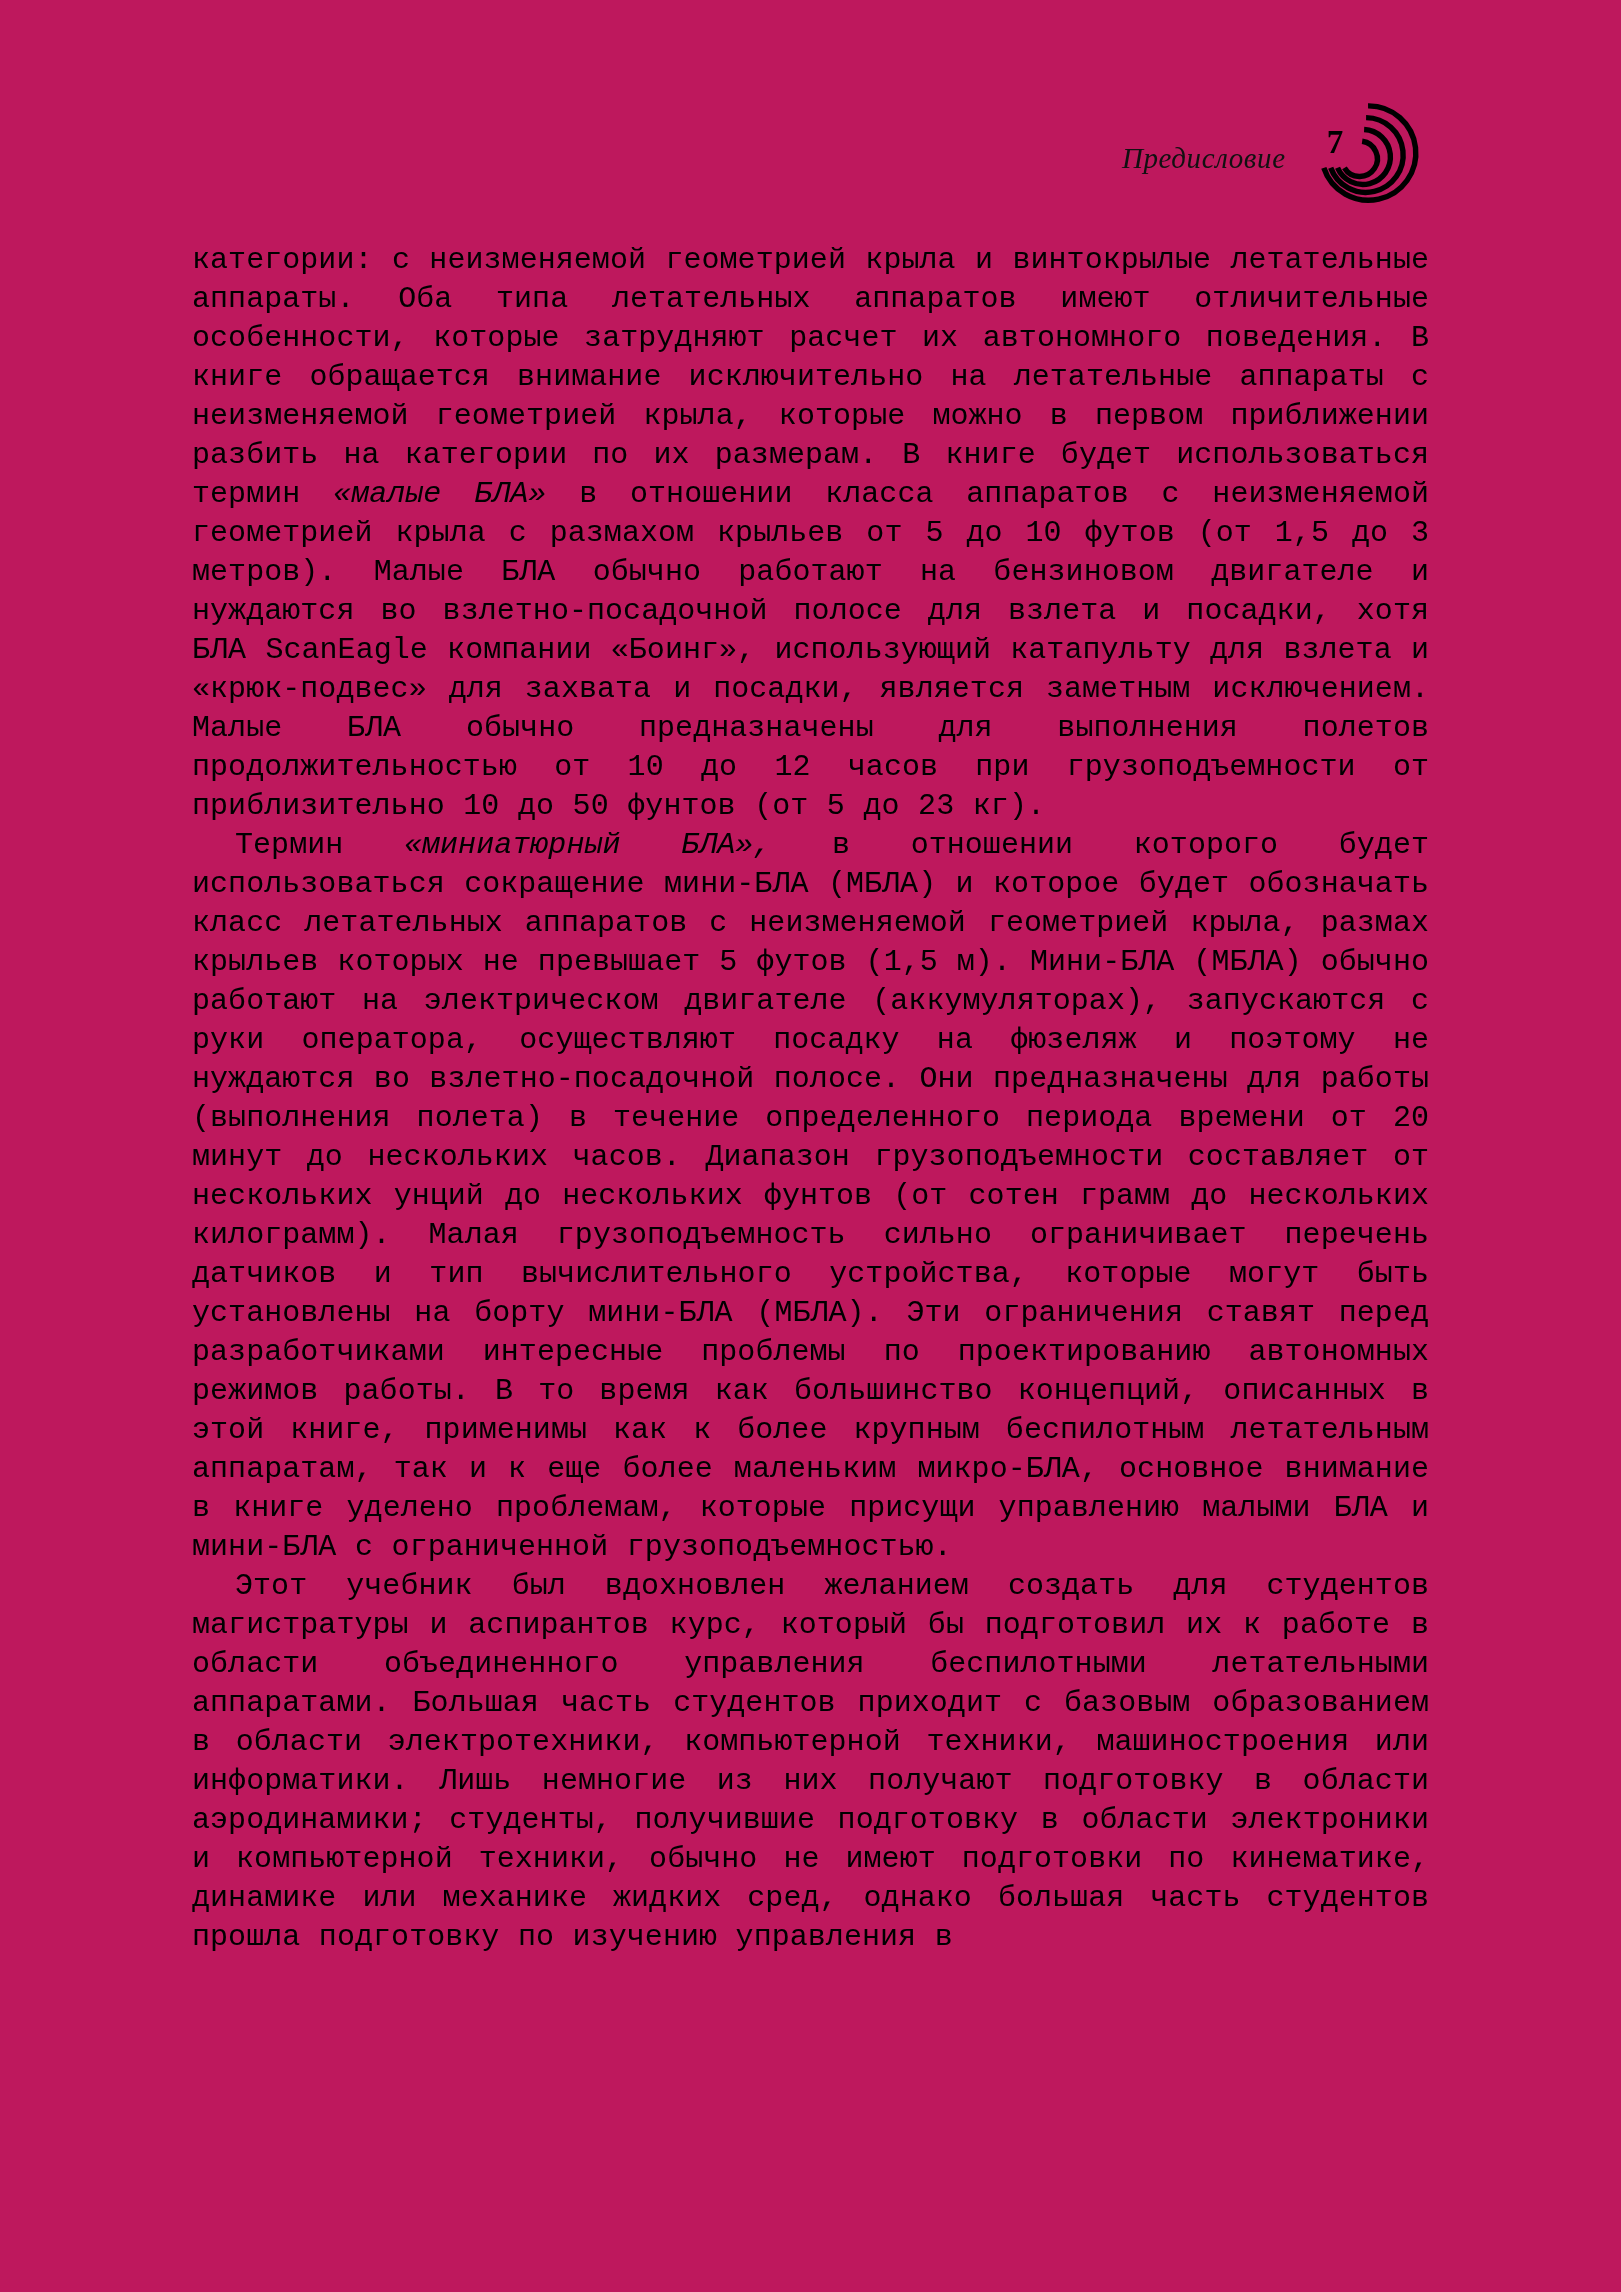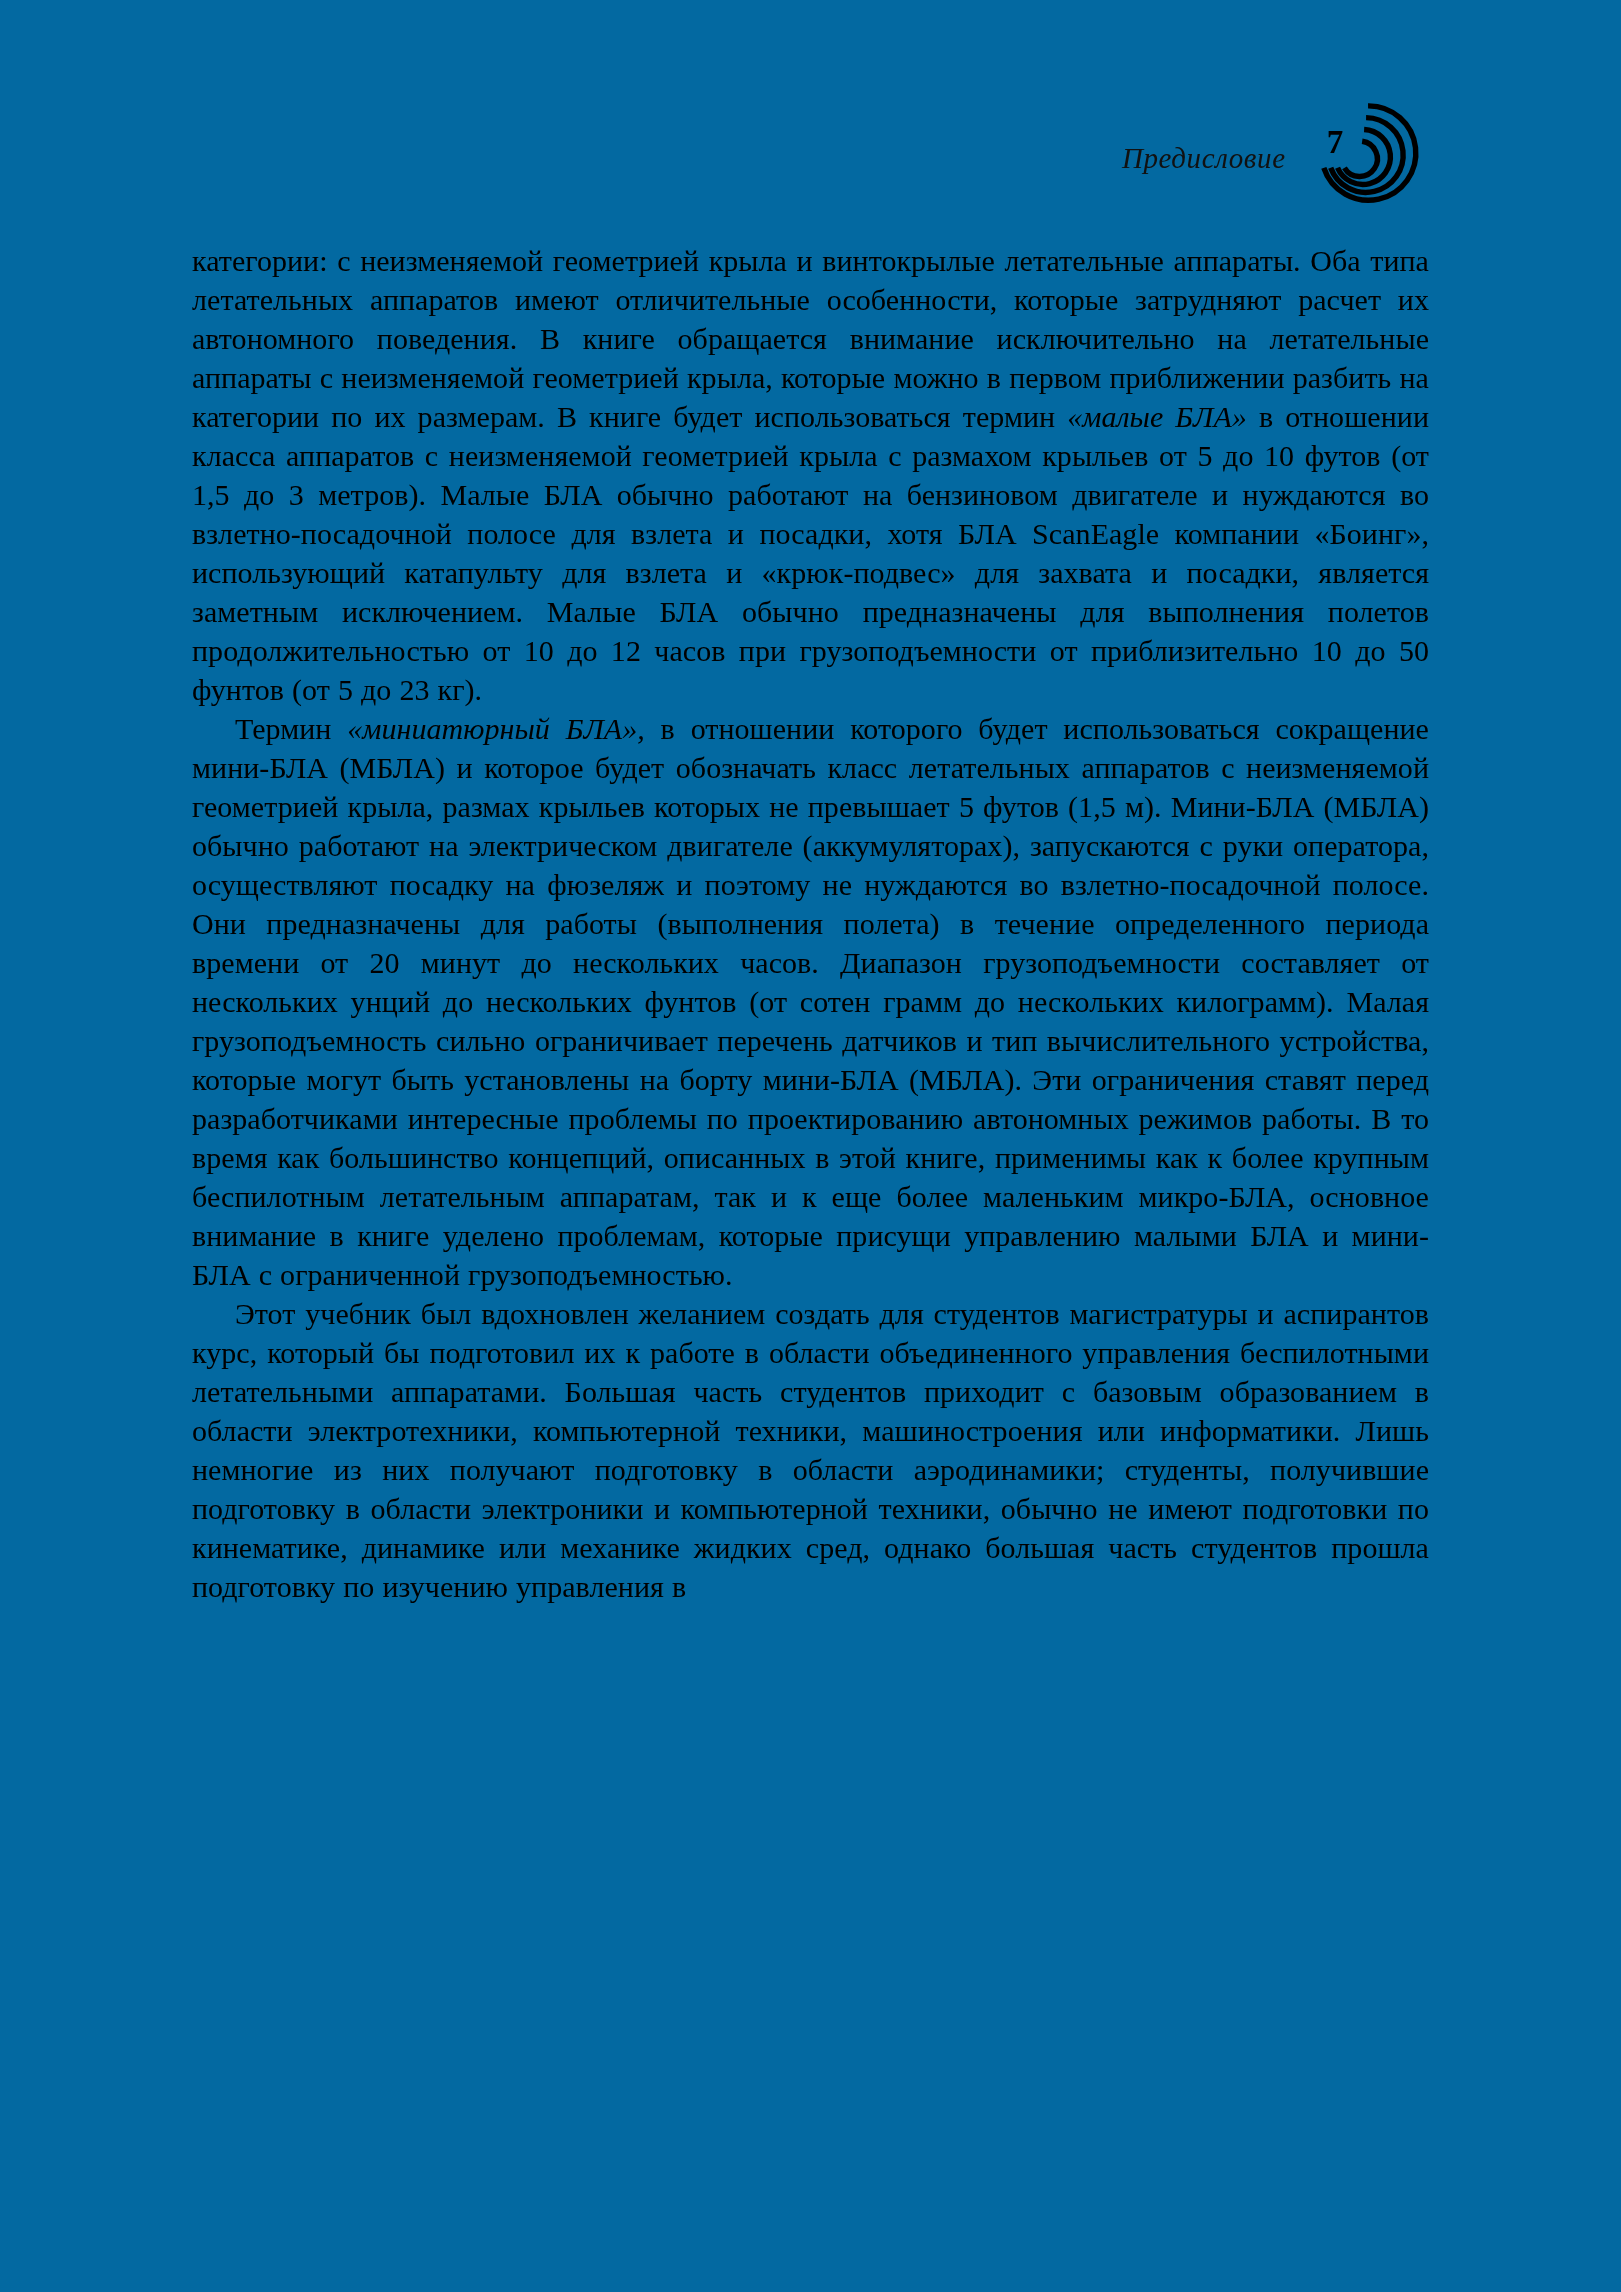--- a/index.html
+++ b/index.html
@@ -14,21 +14,21 @@
     position: relative;
     overflow: hidden;
     font-family: "Liberation Serif", "DejaVu Serif", serif;
     color: #000000;
     -webkit-font-smoothing: antialiased;
   }
 
   .page {
     position: absolute;
     inset: 0;
-    background: #0369a1;
+    background: #be185d;
   }
 
   
   .running-header {
     position: absolute;
     top: 102px;
     left: 192px;
     right: 192px;
     height: 108px;
     display: flex;
@@ -92,20 +92,21 @@
   .para {
     margin: 0;
     text-align: justify;
     text-justify: inter-word;
     font-size: 30px;
     line-height: 39px;
     letter-spacing: 0.05px;
     word-spacing: 0.5px;
     text-indent: 0;
     hyphens: manual;
+    font-family: Liberation Mono, monospace;
   }
 
   .para + .para {
     text-indent: 43px;
   }
 
   .para em {
     font-style: italic;
   }
 </style>

